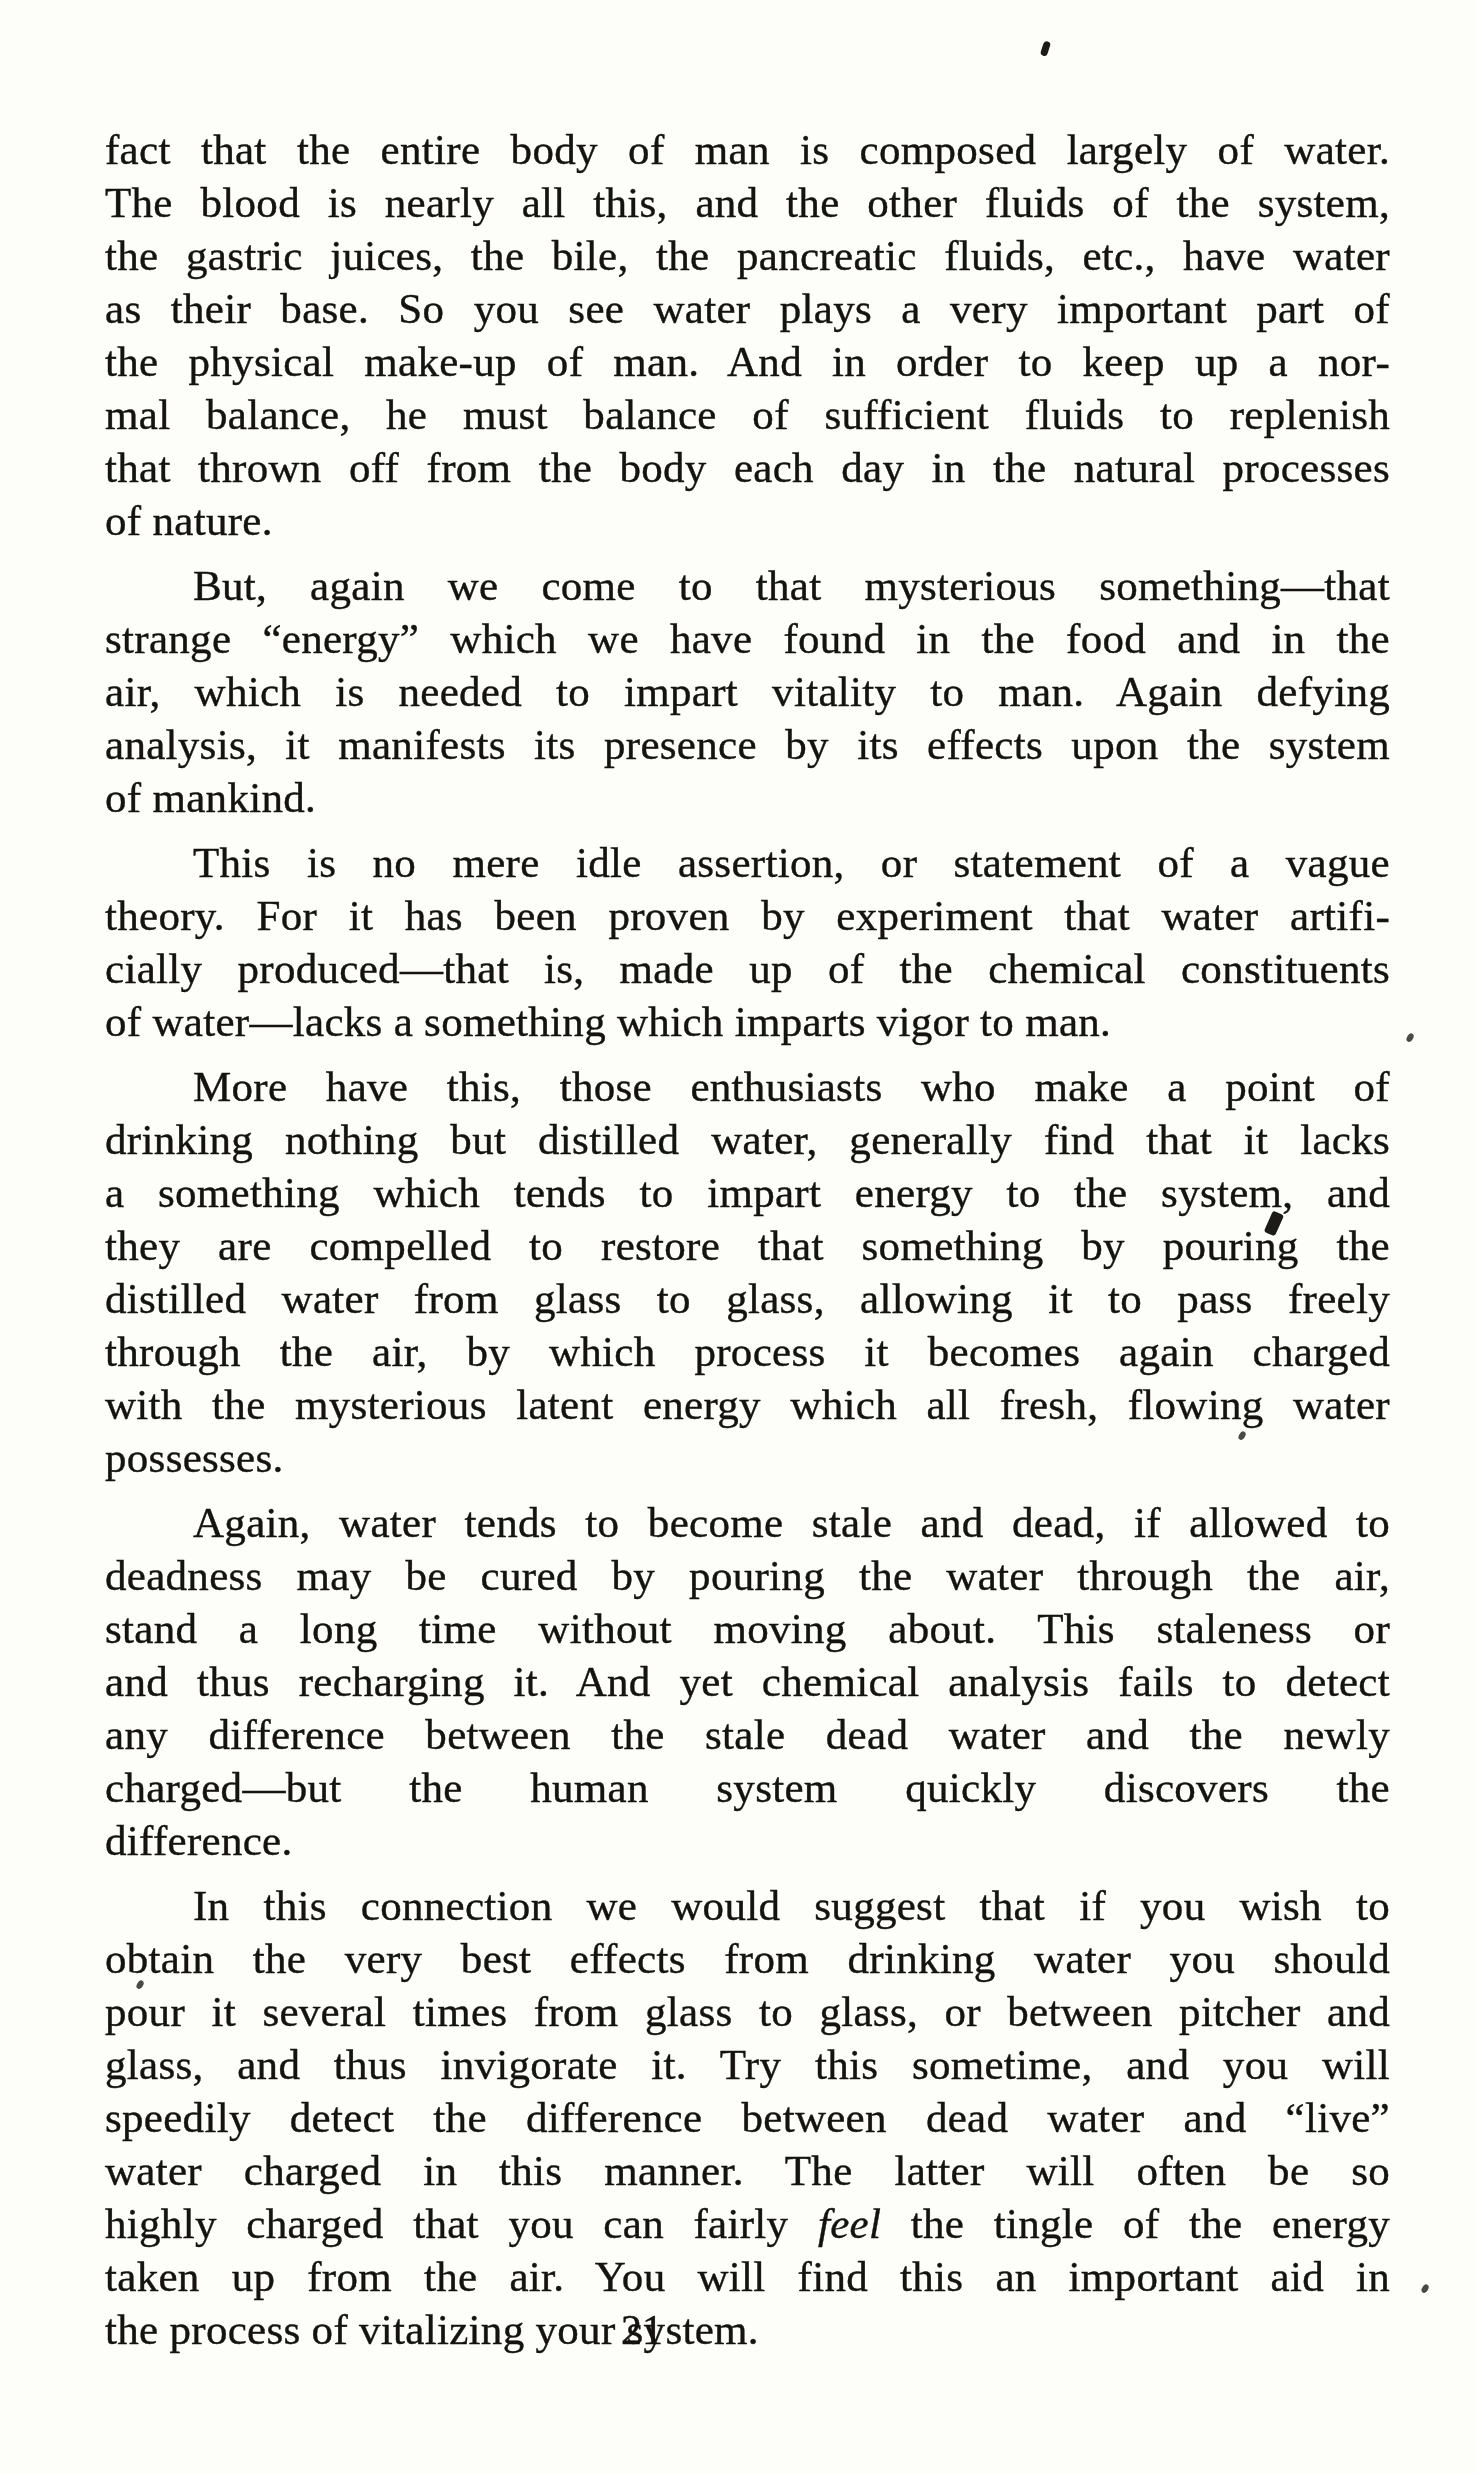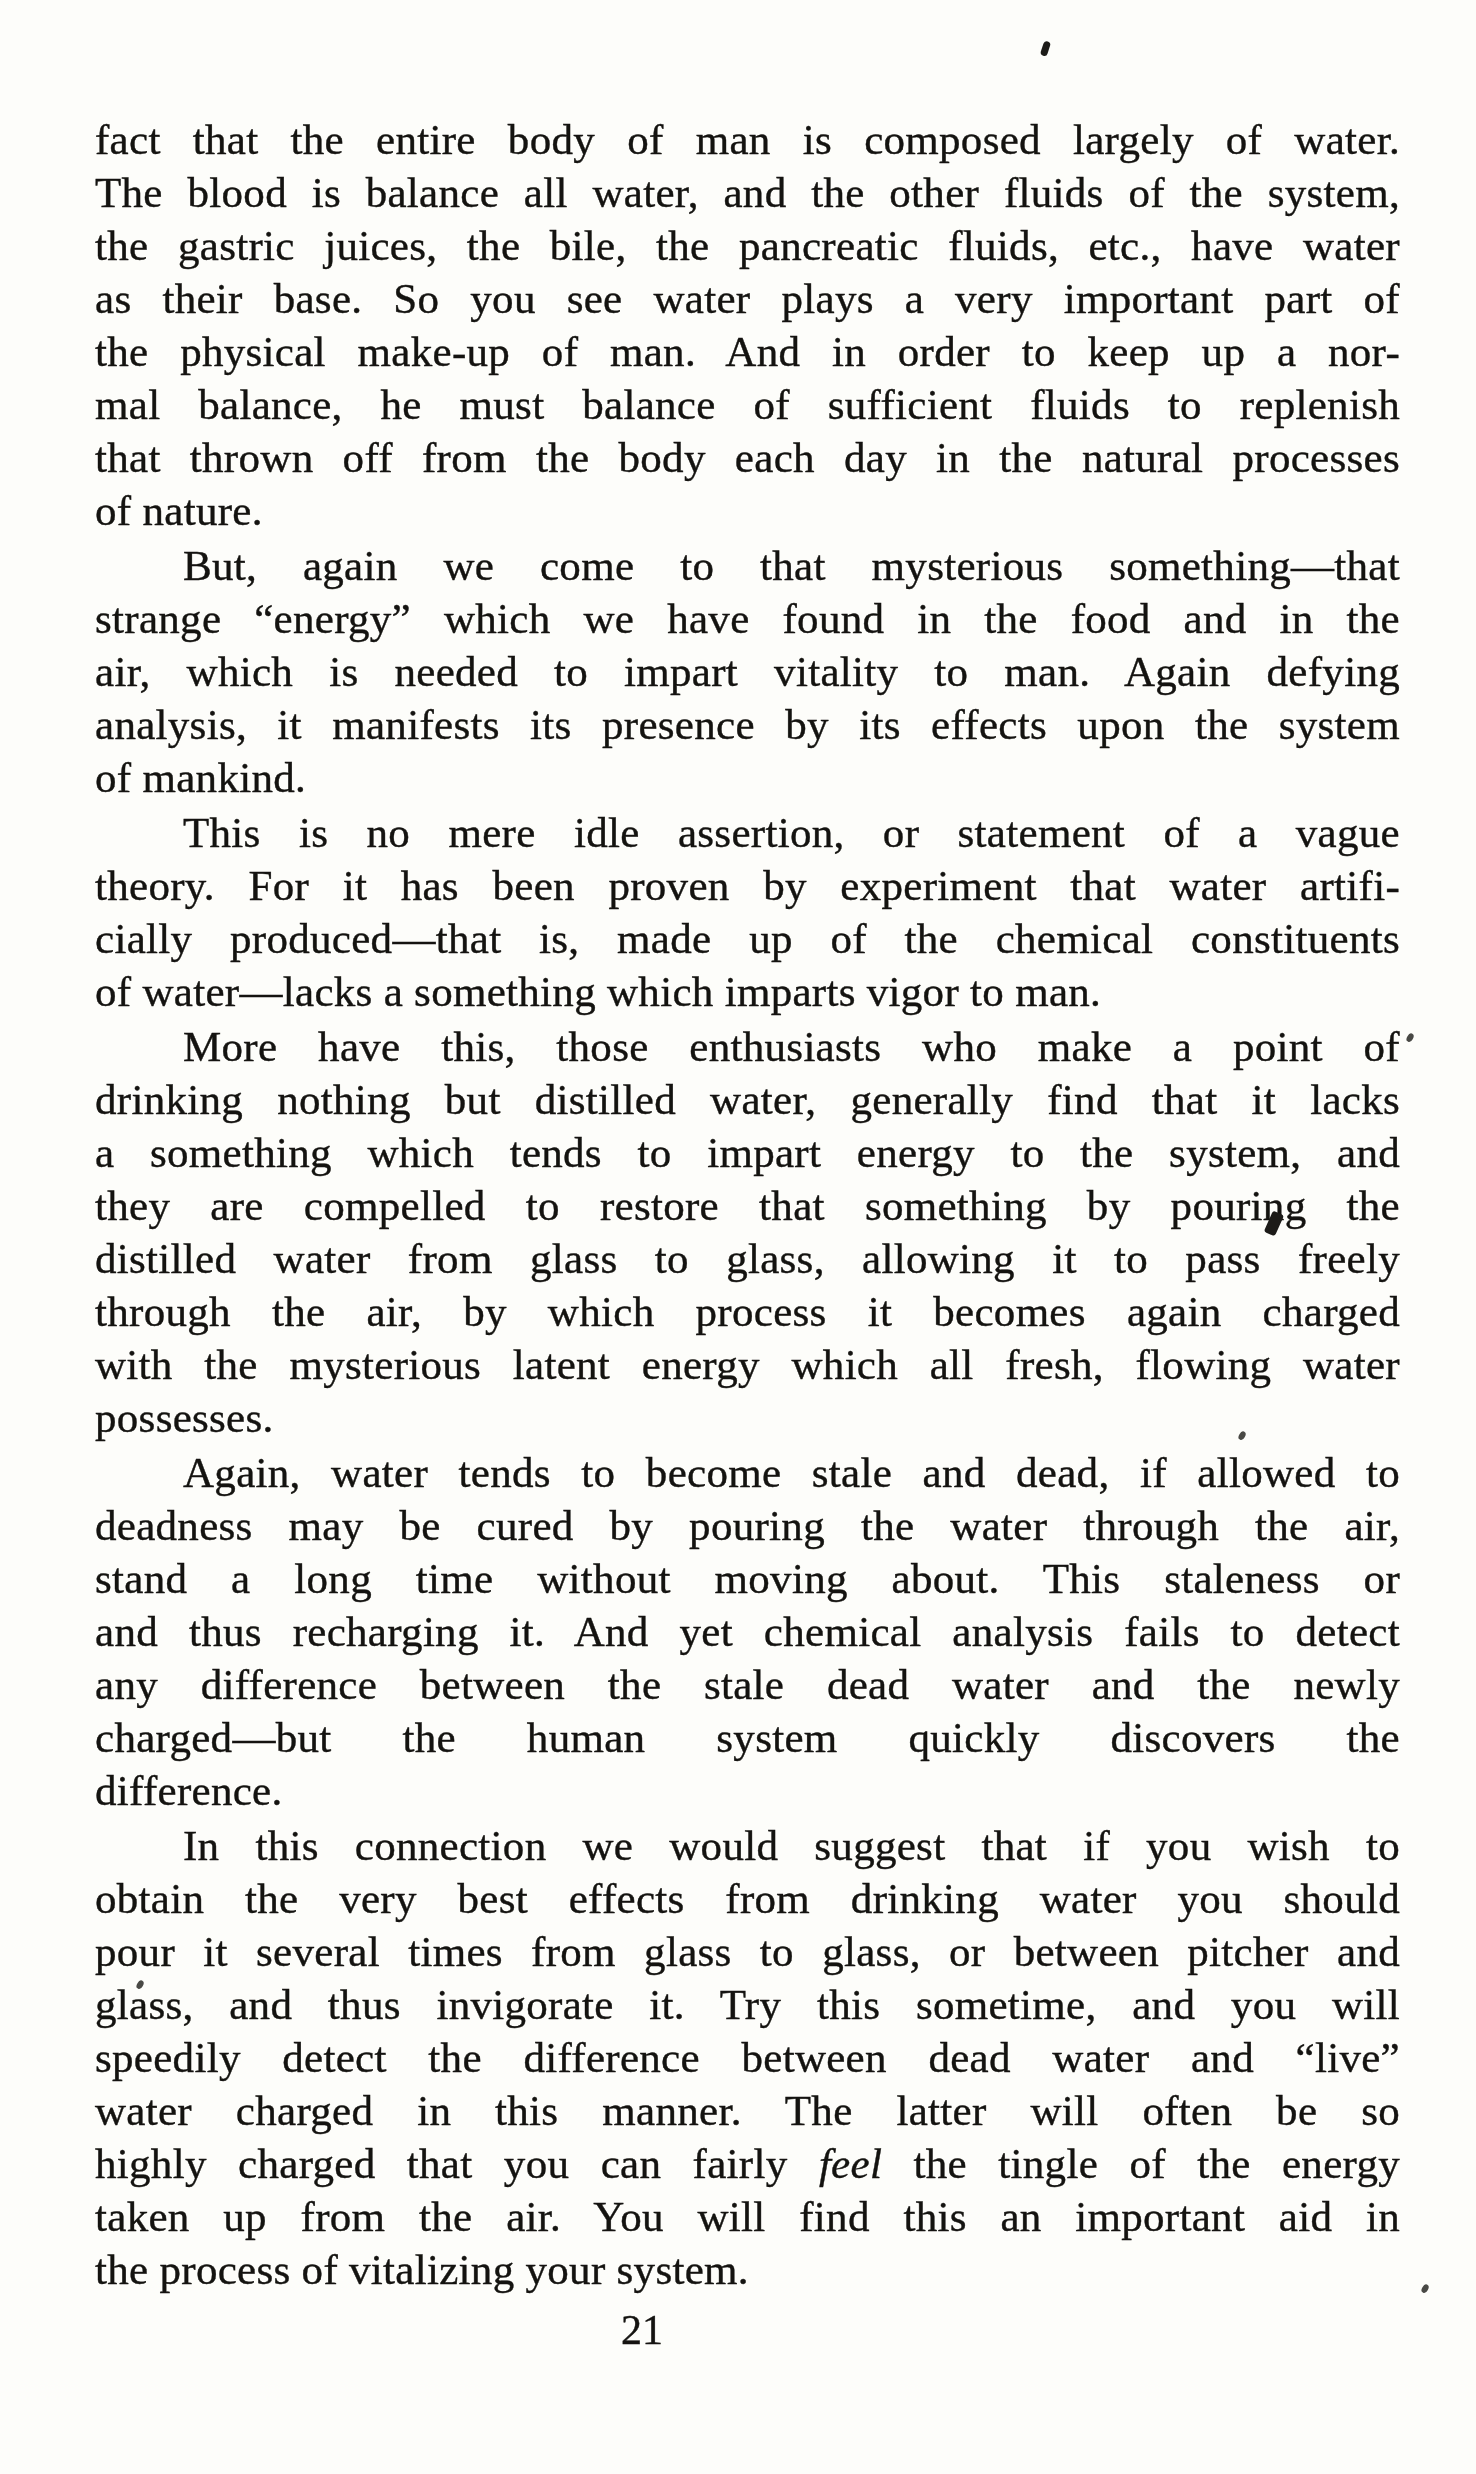--- a/index.html
+++ b/index.html
@@ -18,21 +18,21 @@
     left: 93px;
     top: 111px;
     width: 1309px;
     font-family: "Liberation Serif", "DejaVu Serif", serif;
     font-size: 43px;
     line-height: 53px;
     color: #141310;
     letter-spacing: 0.3px;
     -webkit-text-stroke: 0.4px #141310;
   }
-  .paragraph { margin: 2px; padding: 0; }
+  .paragraph { margin: 12px; padding: 0; }
   .line {
     text-align: justify;
     text-align-last: justify;
     white-space: normal;
   }
   .line.last { text-align-last: left; }
   .line.indent { padding-left: 88px; }
   .italic { font-style: italic; }
   .page-number {
     position: absolute;
@@ -69,21 +69,21 @@
     transform: rotate(30deg);
     opacity: 0.8;
   }
 </style>
 </head>
 <body>
 
 <div class="text-block">
     <div class="paragraph">
       <div class="line">fact that the entire body of man is composed largely of water.</div>
-      <div class="line">The blood is balance all water, and the other fluids of the system,</div>
+      <div class="line">The blood is nearly all this, and the other fluids of the system,</div>
       <div class="line">the gastric juices, the bile, the pancreatic fluids, etc., have water</div>
       <div class="line">as their base.  So you see water plays a very important part of</div>
       <div class="line">the physical make-up of man.  And in order to keep up a nor-</div>
       <div class="line">mal balance, he must balance of sufficient fluids to replenish</div>
       <div class="line">that thrown off from the body each day in the natural processes</div>
       <div class="line last">of nature.</div>
     </div>
     <div class="paragraph">
       <div class="line indent">But, again we come to that mysterious something—that</div>
       <div class="line">strange “energy” which we have found in the food and in the</div>

